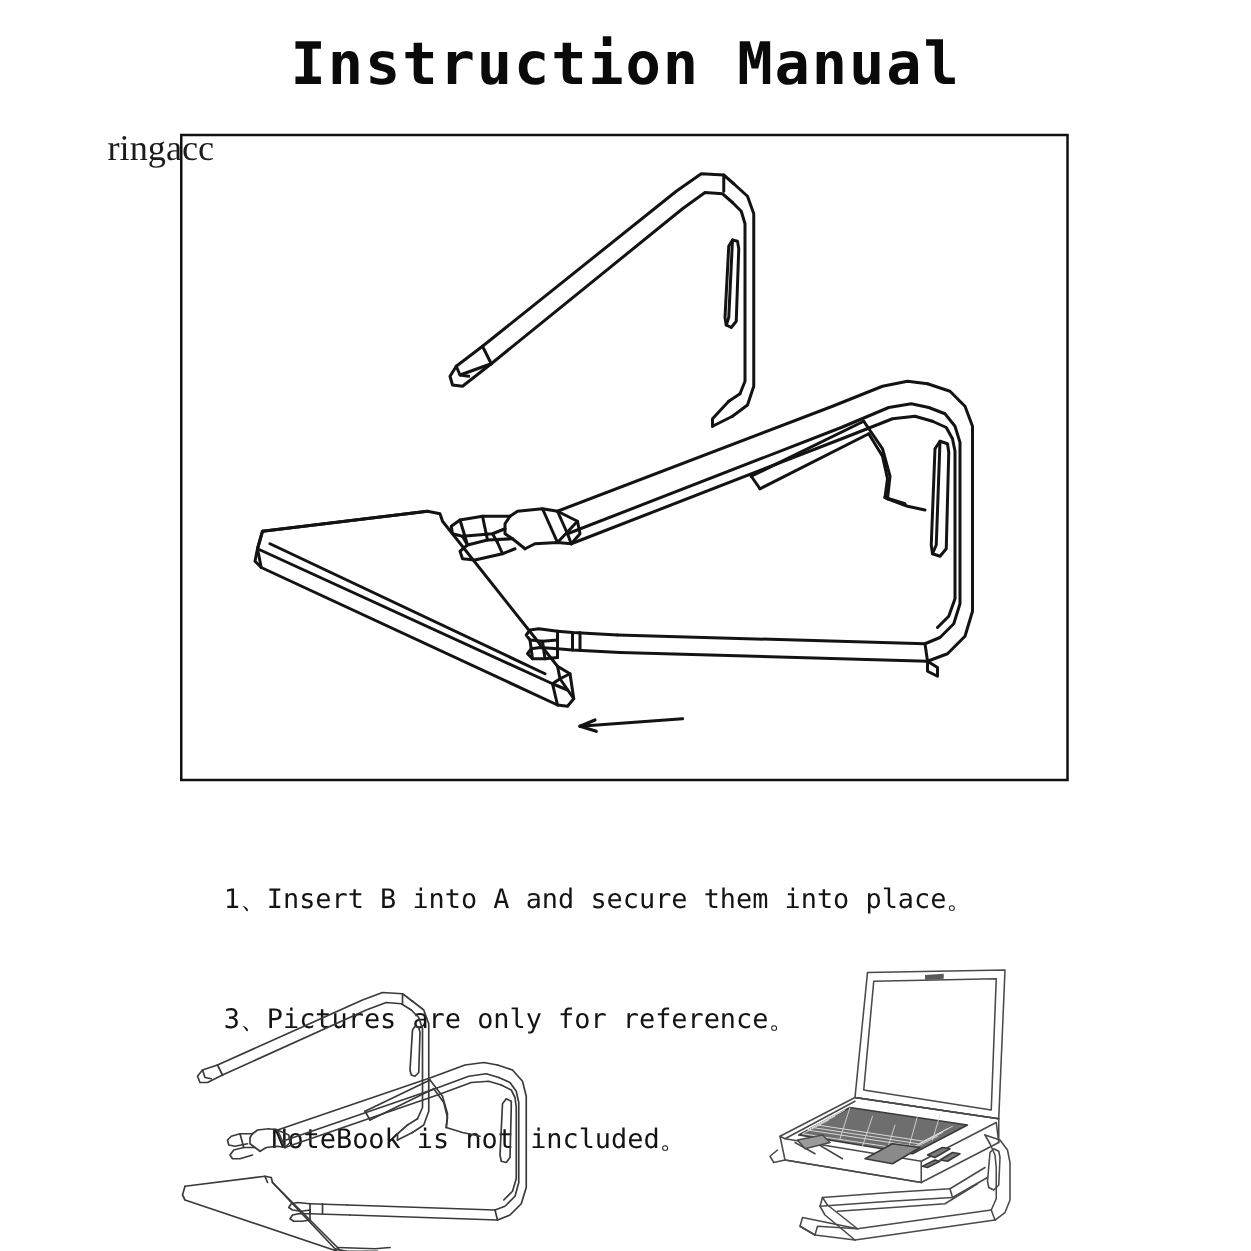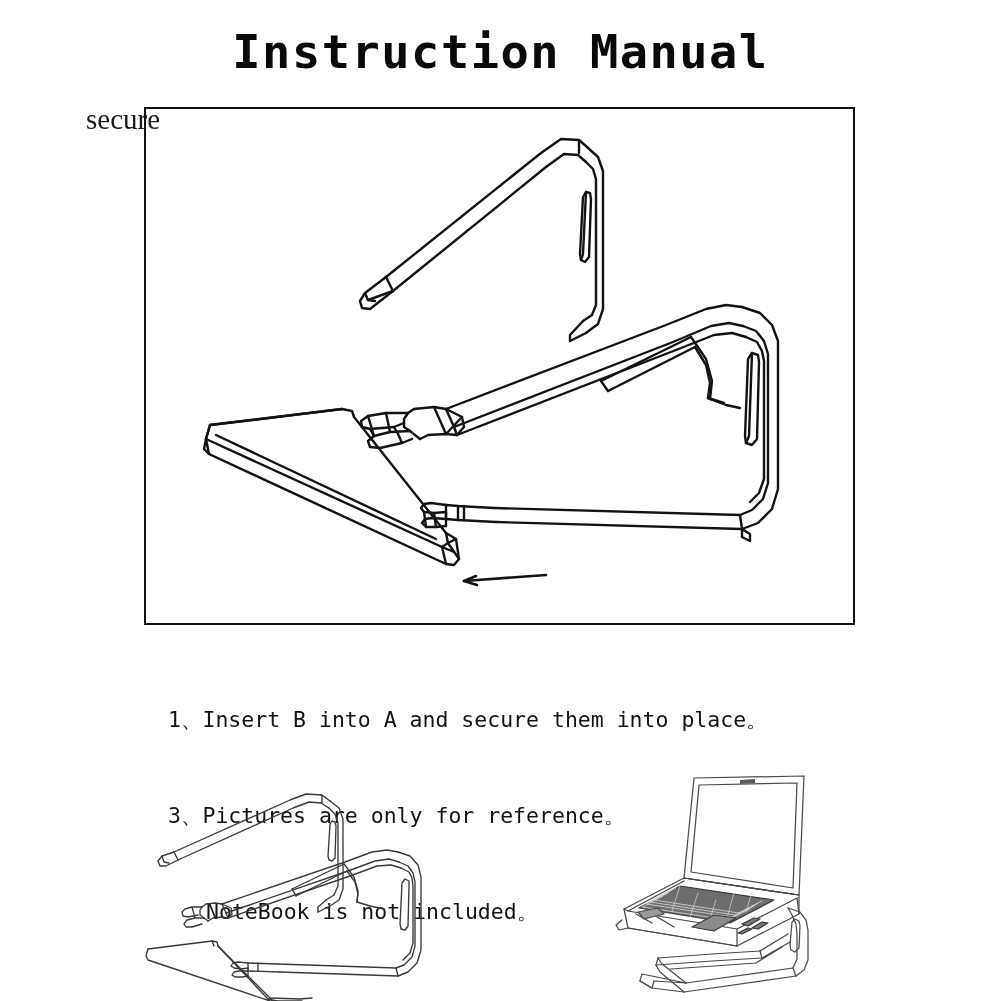--- a/index.html
+++ b/index.html
@@ -63,21 +63,21 @@
     position: absolute;
     left: 168px;
     top: 640px;
     width: 740px;
     font-family: "DejaVu Sans Mono", monospace;
     font-size: 21.5px;
     line-height: 32px;
     color: #141414;
     white-space: pre;
   }
-  .ins-line { white-space: pre; }
+  .ins-line { white-space: pre; margin-left: 11px; }
   .ins-indent { padding-left: 38px; }
 
   
   #bottom-left-illo {
     position: absolute;
     left: 140px;
     top: 786px;
     width: 340px;
     height: 215px;
   }
@@ -90,21 +90,21 @@
   }
   #bottom-left-illo svg, #bottom-right-illo svg { display: block; }
 </style>
 </head>
 <body>
 
 <div id="page">
 
   <div id="title">Instruction Manual</div>
 
-  <div id="watermark">secure</div>
+  <div id="watermark">ringacc</div>
 
   <div id="diagram-frame">
     <svg width="706" height="513" viewBox="0 0 706 513">
       <g fill="none" stroke="#131313" stroke-width="2.4" stroke-linejoin="round" stroke-linecap="round">
 
         <path d="M 240 168 L 395 44 L 415 30 L 433 31 L 441 38"></path>
 
         <path d="M 247 182 L 400 58 L 418 45 L 432 46 L 440 53"></path>
 
         <path d="M 240 168 L 247 182"></path>

